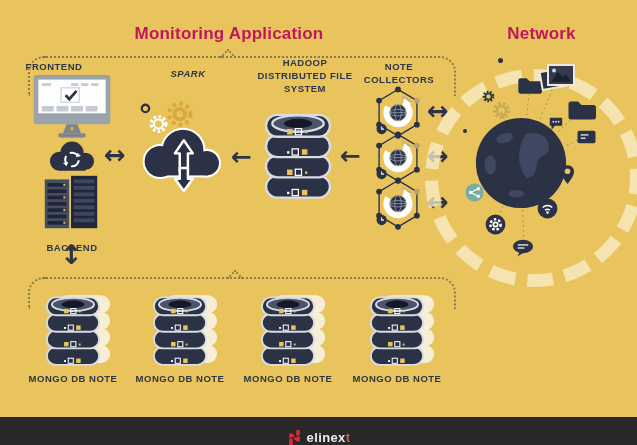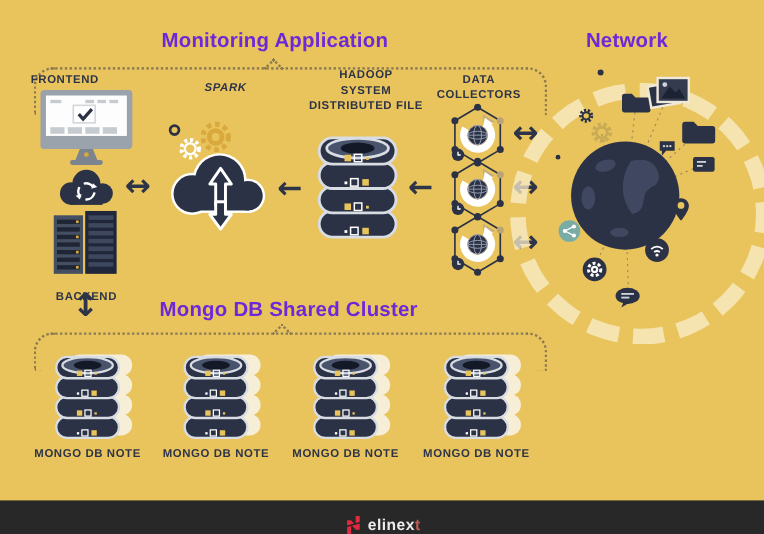--- a/index.html
+++ b/index.html
@@ -4,21 +4,21 @@
 <style>
   html,body{margin:0;padding:0;background:#777;}
   .canvas{
     position:relative;width:637px;height:445px;overflow:hidden;
     background:#e9c45d;
     font-family:"Liberation Sans","DejaVu Sans",sans-serif;
     color:#2e3447;
   }
   .title{
     position:absolute;text-align:center;font-weight:bold;
-    font-size:17px;letter-spacing:.2px;color:#6d28d9;
+    font-size:17px;letter-spacing:.2px;color:#be185d;
   }
   .lbl{
     position:absolute;text-align:center;font-weight:bold;
     font-size:9.5px;letter-spacing:.5px;color:#2e3447;line-height:13px;
   }
   .arrow{
     position:absolute;color:#2e3447;font-weight:bold;
     font-family:"DejaVu Sans",sans-serif;line-height:1;
   }
   .brace-line{position:absolute;border-top:2px dotted #8c7a50;height:0;}
@@ -112,22 +112,21 @@
       </symbol>
 
       <symbol id="sym-gear" viewBox="0 0 24 24">
         <circle cx="12" cy="12" r="8.6" fill="none" stroke="currentColor" stroke-width="4.4" stroke-dasharray="3.4 2.6"></circle>
         <circle cx="12" cy="12" r="5.6" fill="none" stroke="currentColor" stroke-width="3"></circle>
       </symbol>
     </defs>
   </svg>
 
   <div class="title" style="left:108px;top:24px;width:242px;">Monitoring Application</div>
-  <div class="title" style="left:455px;top:24px;width:135px;">Network</div>
-  <div class="title" style="left:113px;top:248px;width:255px;">Mongo DB Shared Cluster</div>
+  <div class="title" style="left:474px;top:24px;width:135px;">Network</div>
 
   <div>
     <div class="brace-end-l" style="left:28px;top:56px;"></div>
     <div class="brace-line" style="left:42px;top:56px;width:398px;"></div>
     <div class="brace-end-r" style="left:438px;top:56px;"></div>
     <div class="brace-peak" style="left:222px;top:51px;"></div>
   </div>
   <div>
     <div class="brace-end-l" style="left:28px;top:277px;height:30px;"></div>
     <div class="brace-line" style="left:42px;top:277px;width:398px;"></div>
@@ -224,30 +223,30 @@
       <circle cx="60" cy="64" r="25"></circle>
       <circle cx="89" cy="80" r="15"></circle>
       <rect x="30" y="76" width="60" height="19"></rect>
     </g>
     <polygon points="61,52 72,68 66,68 66,90 56,90 56,68 50,68" fill="#2b3245" stroke="#fff" stroke-width="3" stroke-linejoin="round"></polygon>
     <polygon points="56,86 66,86 66,99 72,99 61,114 50,99 56,99" fill="#2b3245" stroke="#fff" stroke-width="3" stroke-linejoin="round"></polygon>
   </svg>
 
   <div class="lbl" style="left:250px;top:56px;width:110px;text-align:center;">
     <div>HADOOP</div>
+    <div>DISTRIBUTED FILE</div>
     <div>SYSTEM</div>
-    <div>DISTRIBUTED FILE</div>
   </div>
 
   <svg class="abs" style="left:259px;top:107px;" width="78" height="97" viewBox="0 0 100 124">
     <use href="#sym-db"></use>
   </svg>
 
   <div class="lbl" style="left:356px;top:60px;width:86px;">
-    <div>DATA</div>
+    <div>NOTE</div>
     <div>COLLECTORS</div>
   </div>
 
   <svg class="abs" style="left:372px;top:86px;" width="52" height="55" viewBox="0 0 60 64">
       <use href="#sym-collector"></use>
     </svg>
   <svg class="abs" style="left:372px;top:131px;" width="52" height="55" viewBox="0 0 60 64">
       <use href="#sym-collector"></use>
     </svg>
   <svg class="abs" style="left:372px;top:177px;" width="52" height="55" viewBox="0 0 60 64">

